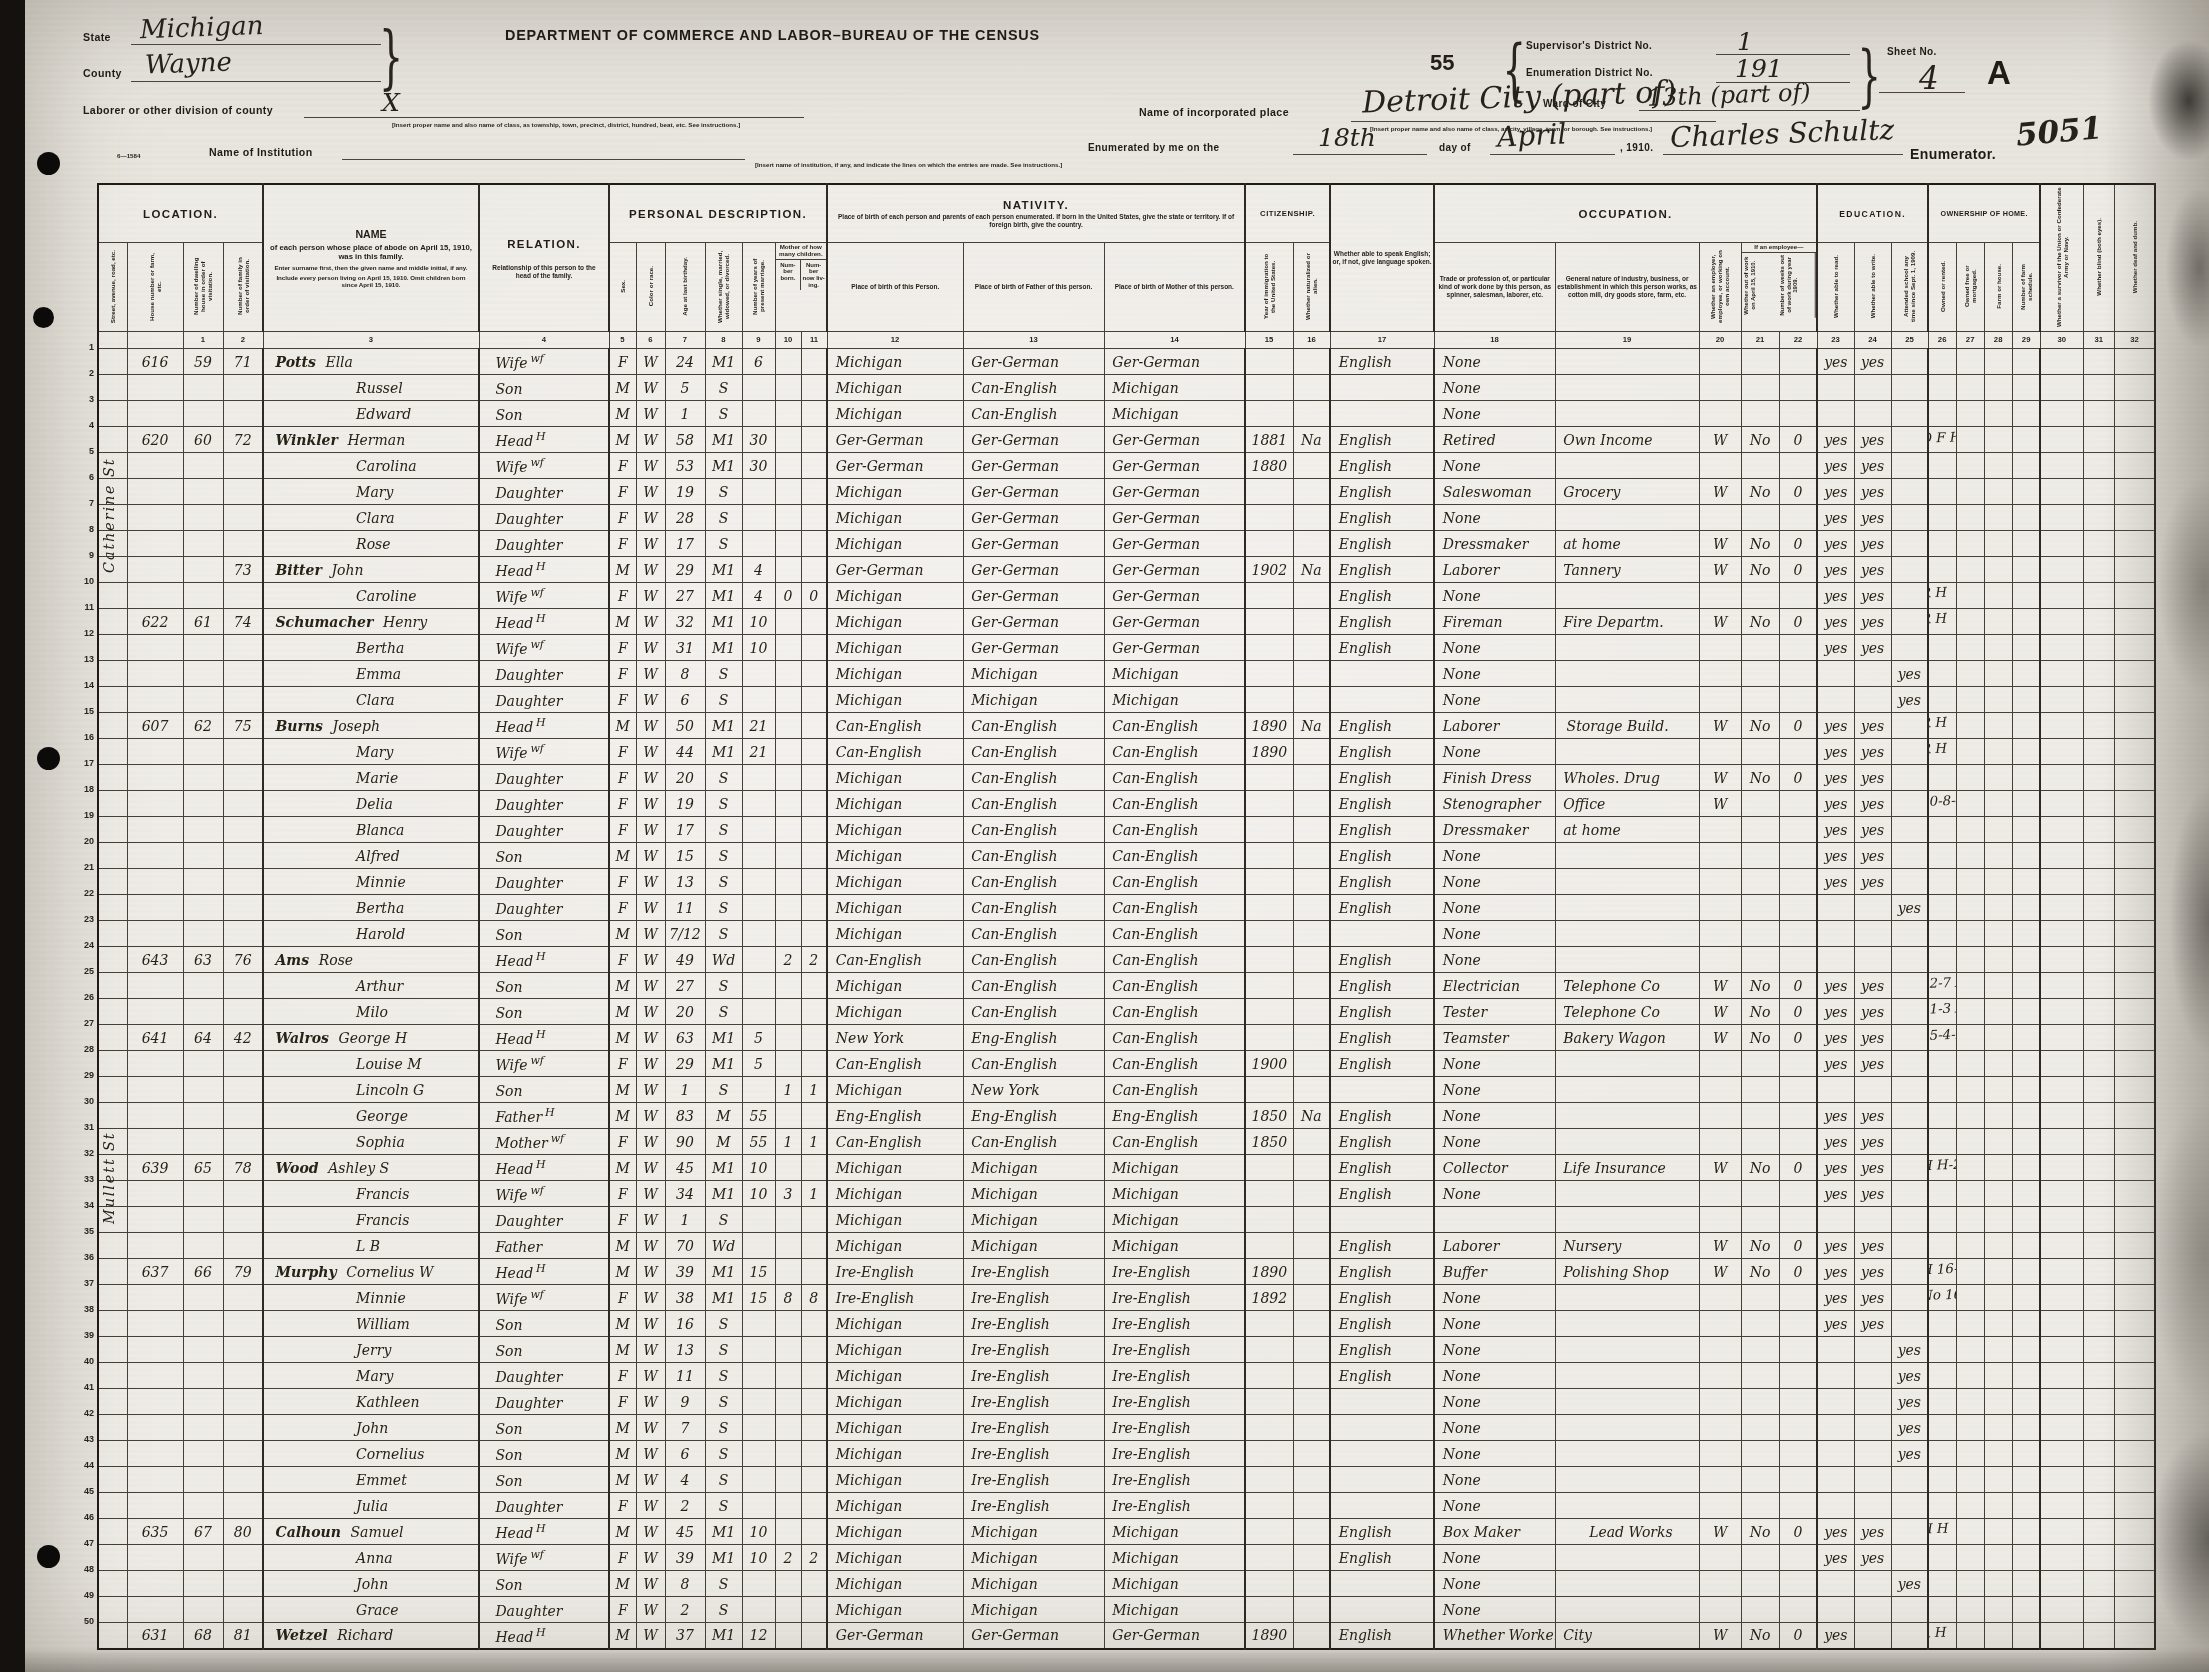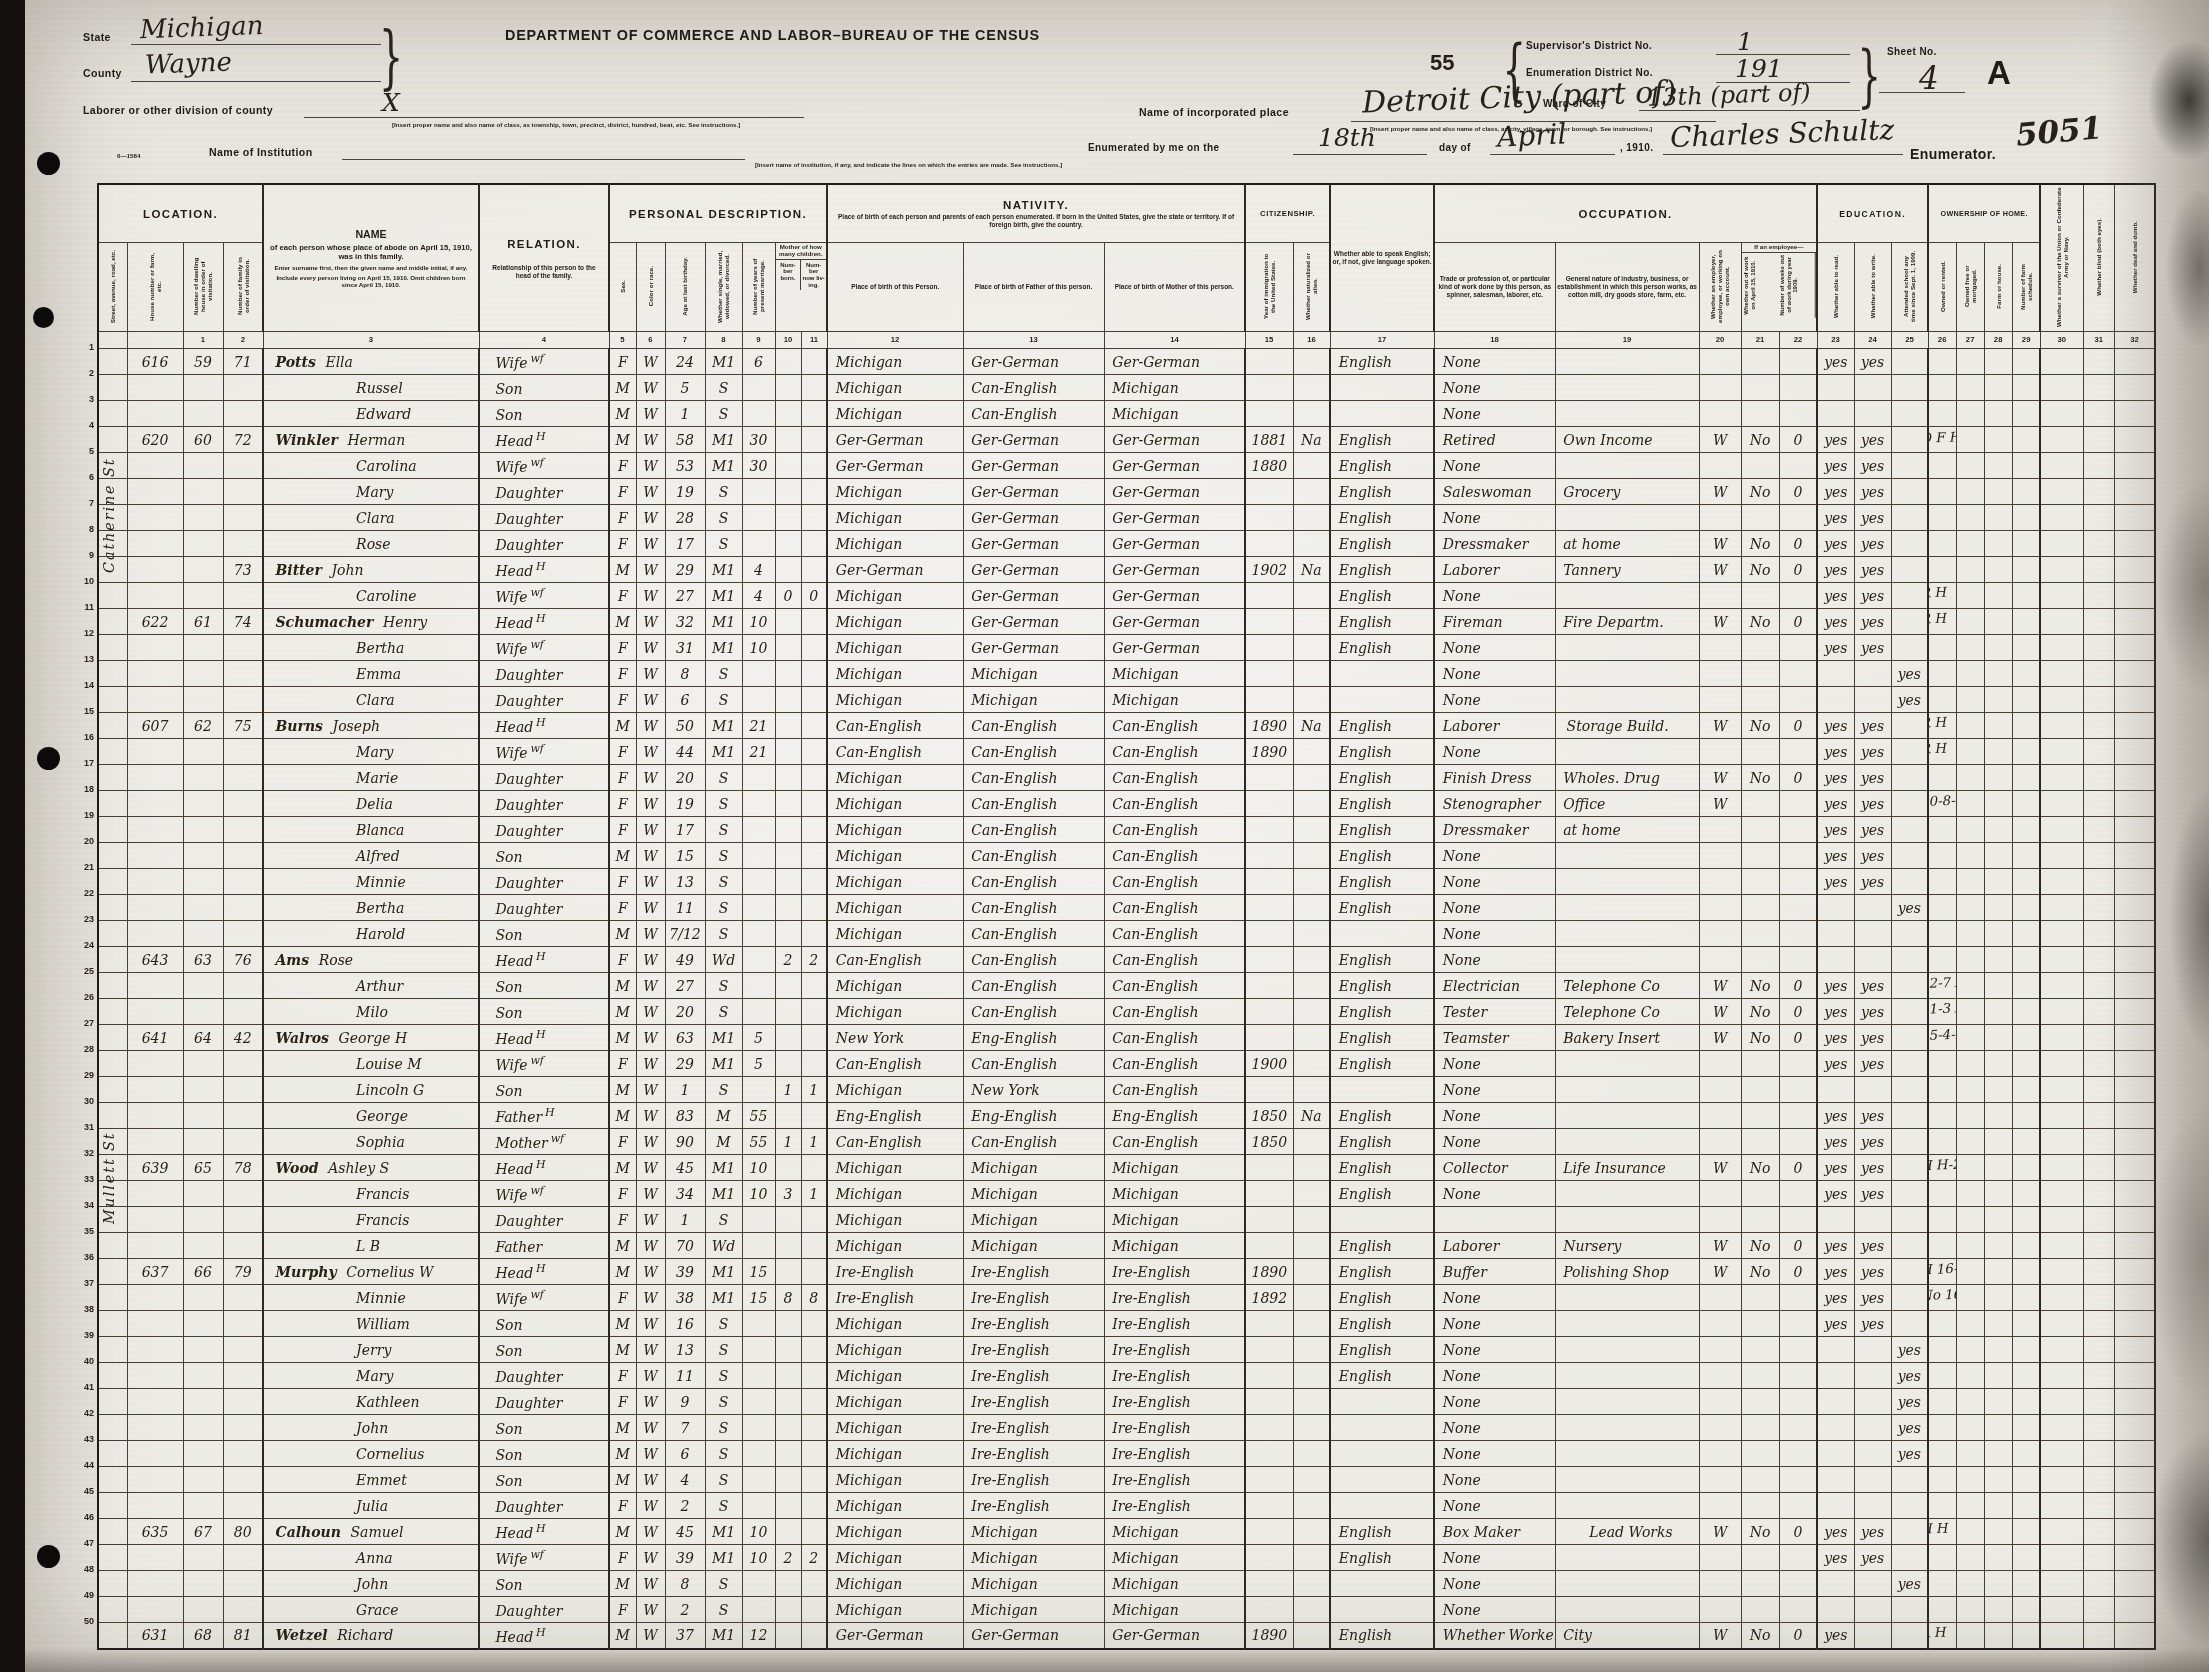--- a/index.html
+++ b/index.html
@@ -1332,21 +1332,21 @@
     <td class="c hwc ctr">5</td>
     <td class="c hwc ctr"></td>
     <td class="c hwc ctr"></td>
     <td class="c hwc b2" style="padding-left:7.7px;">New York</td>
     <td class="c hwc" style="padding-left:7.7px;">Eng-English</td>
     <td class="c hwc" style="padding-left:7.7px;">Can-English</td>
     <td class="c hwc ctr b2"></td>
     <td class="c hwc ctr"></td>
     <td class="c hwc b2" style="padding-left:7.7px;">English</td>
     <td class="c hwc b2" style="padding-left:7.7px;">Teamster</td>
-    <td class="c hwc" style="padding-left:7.7px;">Bakery Insert</td>
+    <td class="c hwc" style="padding-left:7.7px;">Bakery Wagon</td>
     <td class="c hwc ctr">W</td>
     <td class="c hwc ctr">No</td>
     <td class="c hwc ctr">0</td>
     <td class="c hwc ctr b2">yes</td>
     <td class="c hwc ctr">yes</td>
     <td class="c hwc ctr"></td>
     <td class="c b2 mkcell">
               <span class="hwc mk">15-4-2-8</span>
             </td>
     <td class="c"></td>

